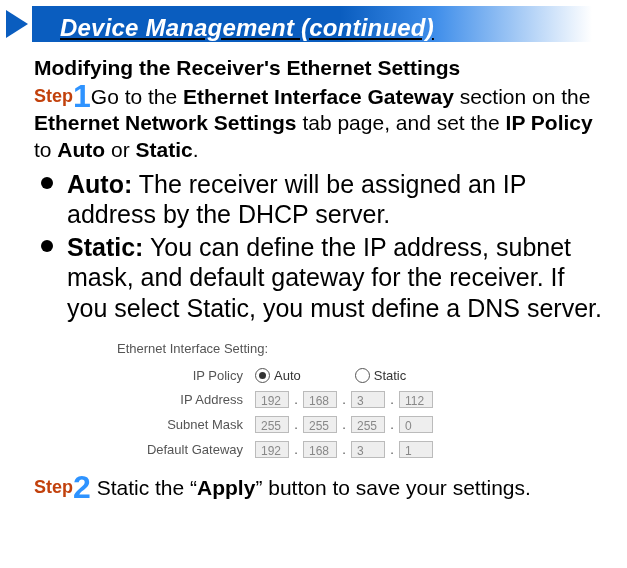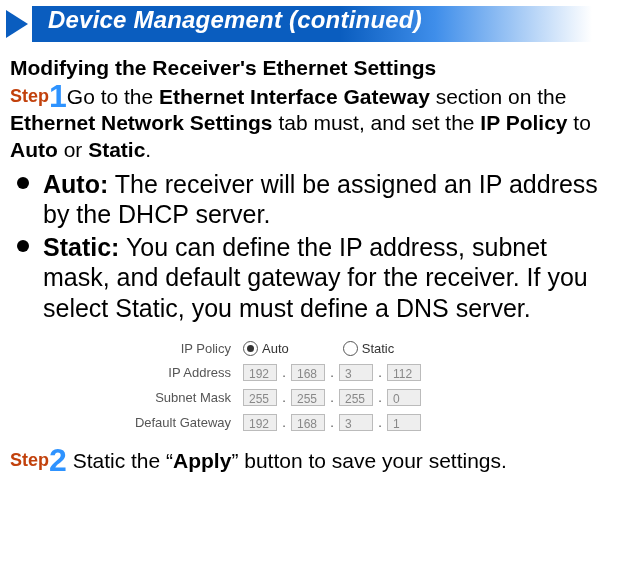--- a/index.html
+++ b/index.html
@@ -20,23 +20,24 @@
     margin-top: 6px;
   }
   .hdr-bar {
     position: absolute;
     left: 32px;
     top: 0;
     height: 36px;
     width: 560px;
     background: linear-gradient(90deg, #0a5dbf 0%, #0a5dbf 55%, #3f8eea 72%, #ffffff 100%);
     display: flex;
-    align-items: flex-start;
-    padding-left: 16px;
+    align-items: flex-end;
+    padding-left: 28px;
     box-sizing: border-box;
+    text-decoration: underline;
   }
   .hdr-title {
     color: #fff;
     font-weight: 700;
     font-style: italic;
     font-size: 24px;
     letter-spacing: 0.2px;
   }
   .hdr-arrow {
     position: absolute;
@@ -44,20 +45,21 @@
     top: 4px;
     width: 0;
     height: 0;
     border-top: 14px solid transparent;
     border-bottom: 14px solid transparent;
     border-left: 22px solid #0a5dbf;
   }
 
   .content {
     padding: 14px 25px 0 10px;
+    margin-left: 24px;
   }
 
   .sec-title {
     font-weight: 700;
     font-size: 21px;
     margin-bottom: 4px;
   }
 
   .step-row {
     font-size: 21px;
@@ -169,39 +171,40 @@
   <div class="hdr-bar">
     <span class="hdr-title">Device Management (continued)</span>
   </div>
 </div>
 
 <div class="content">
 
   <div class="sec-title">Modifying the Receiver's Ethernet Settings</div>
 
   <div class="step-row">
-    <span class="step-word">Step</span><span class="step-num">1</span><span>Go  to the </span><span class="b">Ethernet Interface Gateway</span><span> section on the </span><span class="b">Ethernet Network Settings</span><span> tab must, and set the </span><span class="b">IP Policy</span><span> to </span><span class="b">Auto</span><span> or </span><span class="b">Static</span><span>.</span>
+    <span class="step-word">Step</span><span class="step-num">1</span><span>Go  to the </span><span class="b">Ethernet Interface Gateway</span><span> section on the </span><span class="b">Ethernet Network Settings</span><span> tab page, and set the </span><span class="b">IP Policy</span><span> to </span><span class="b">Auto</span><span> or </span><span class="b">Static</span><span>.</span>
   </div>
 
   <ul class="bullets">
     <li>
       <span class="dot"></span>
       <span class="li-text">
         <span class="b">Auto:</span><span> The receiver will be assigned an IP address by the DHCP server.</span>
       </span>
     </li>
     <li>
       <span class="dot"></span>
       <span class="li-text">
         <span class="b">Static:</span><span> You can define the IP address, subnet mask, and default gateway for the receiver. If you select Static, you must define a DNS server.</span>
       </span>
     </li>
   </ul>
 
   <div class="panel">
+    <div class="ptitle">Ethernet Interface Setting:</div>
 
     <div class="prow">
       <div class="plabel">IP Policy</div>
       <span class="radio">
         <span class="radio-outer">
             <span class="radio-inner"></span>
           </span>
         <span>Auto</span>
       </span>
       <span class="radio">

